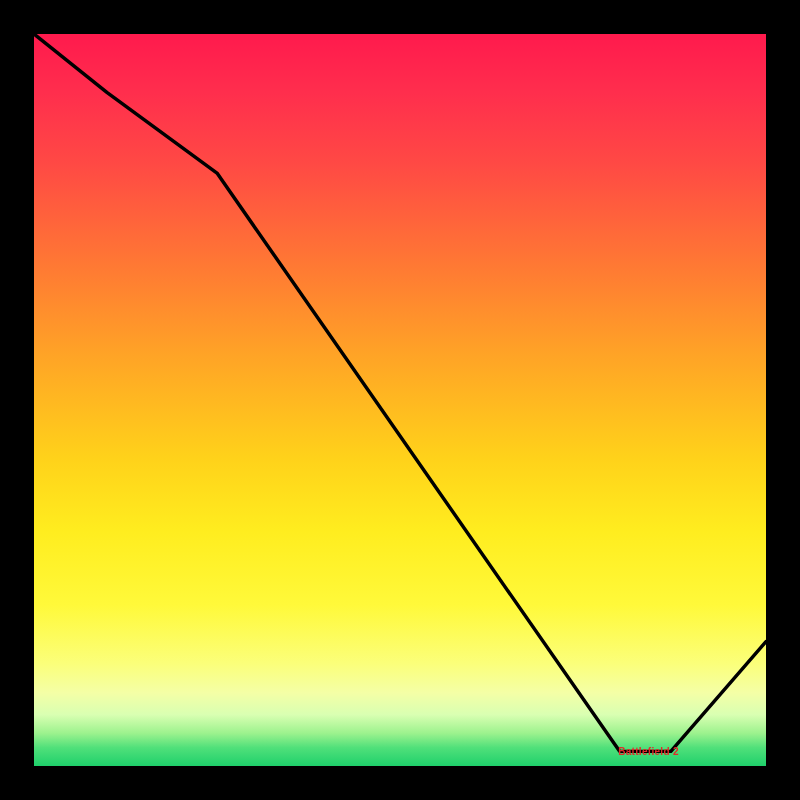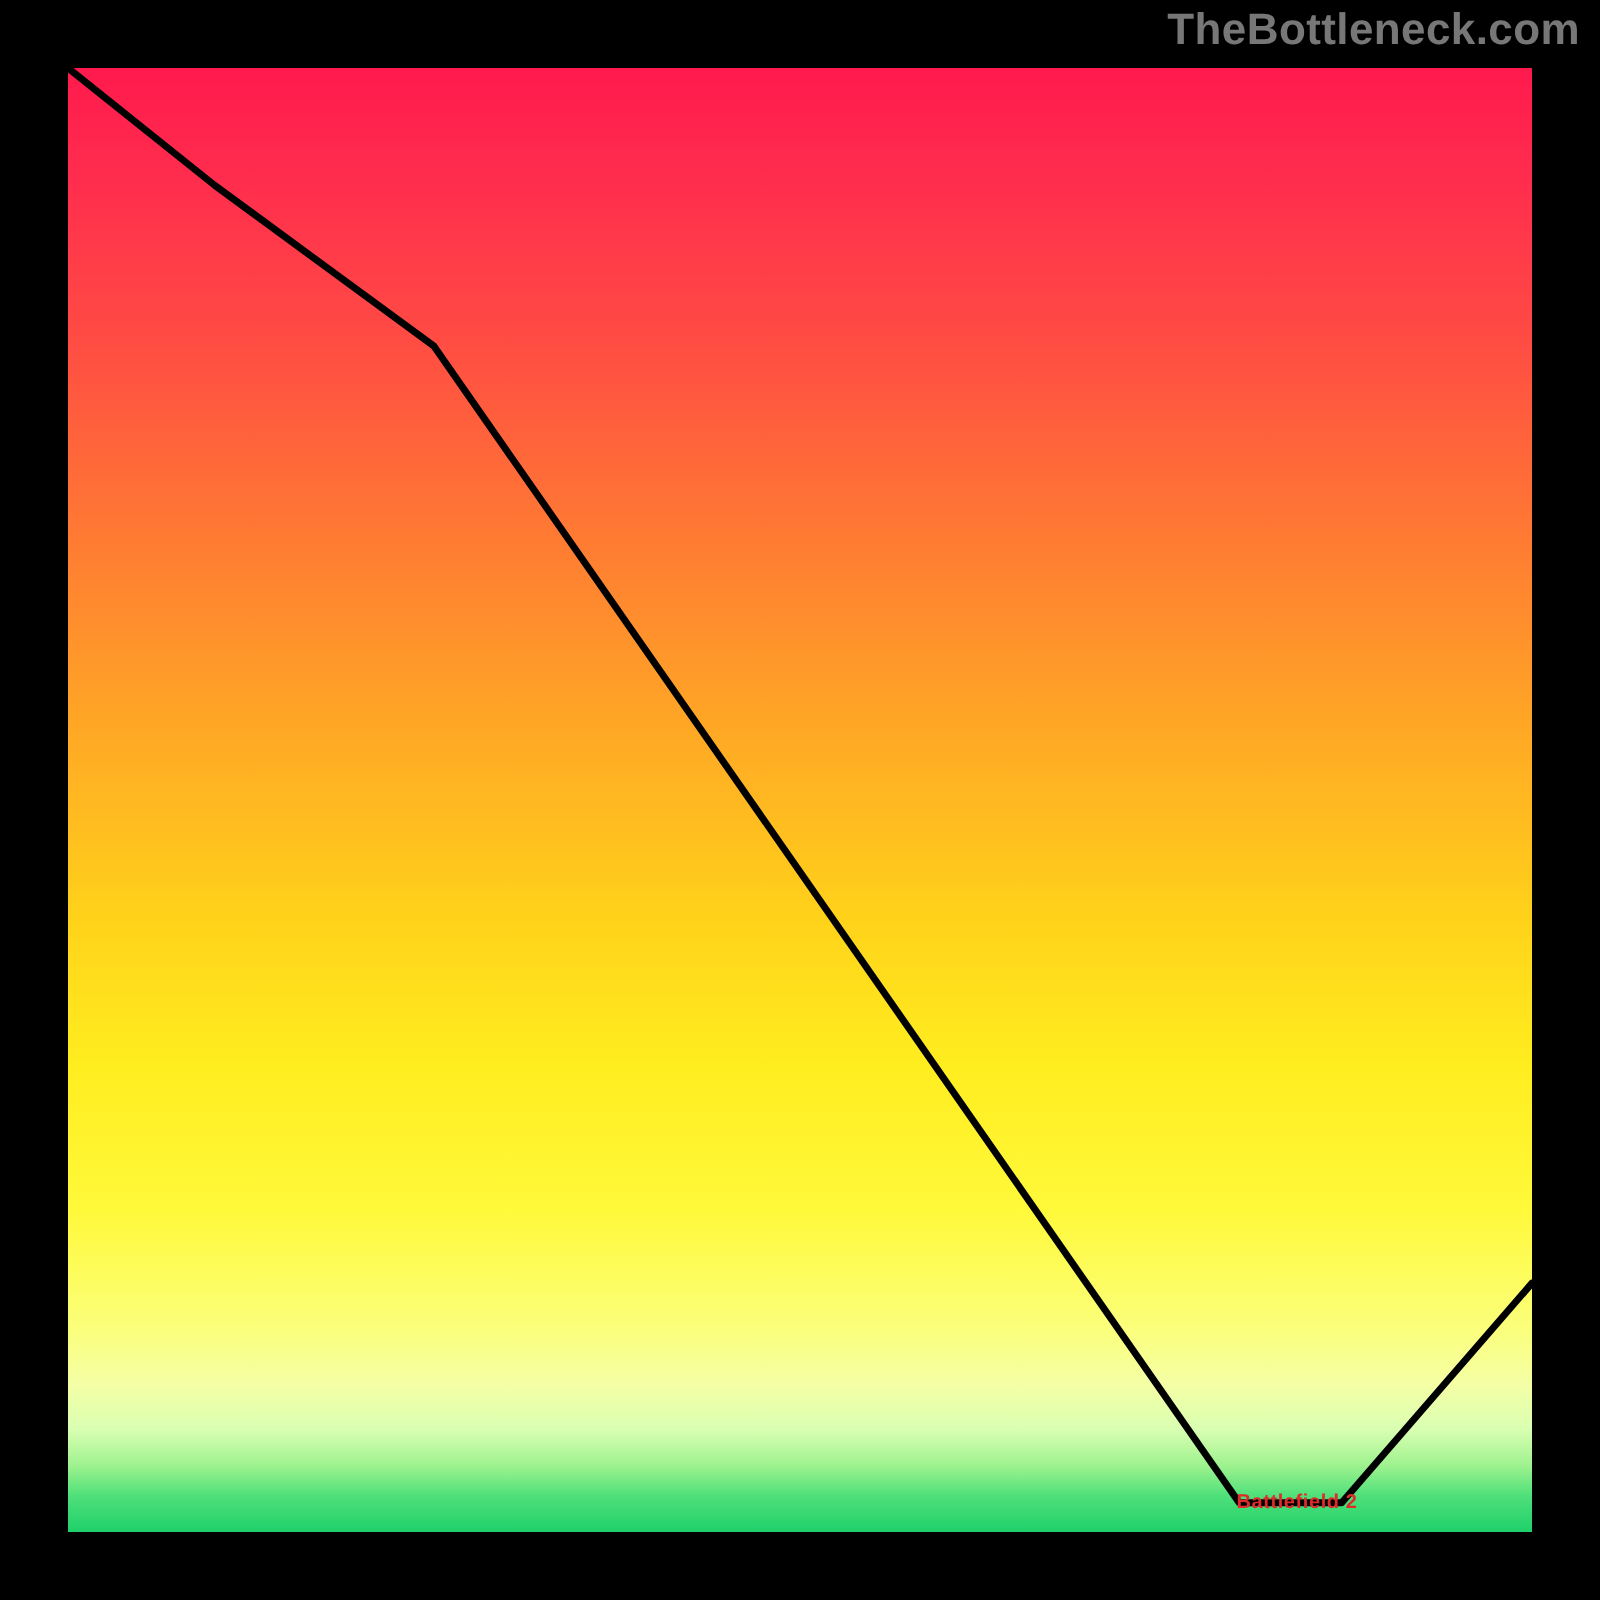--- a/index.html
+++ b/index.html
@@ -68,21 +68,20 @@
     letter-spacing: 0.3px;
     white-space: nowrap;
     user-select: none;
   }
 </style>
 </head>
 <body>
 
 <div class="outer">
 
-  <div class="watermark">TheBottleneck.com</div>
 
   <div class="plot-frame">
 
     <svg class="curve" viewBox="0 0 740 740" preserveAspectRatio="none">
 
       <path id="curve-path" fill="none" stroke="#000" stroke-width="3.5" stroke-linejoin="round" stroke-linecap="round" d="M0.0 0.0 L74.0 59.2 L185.0 140.6 L592.0 725.2 L643.8 725.2 L740.0 614.2"></path>
     </svg>
 
     <div class="annotation" id="anno-0" style="left: 584.2px; top: 711.8px;">Battlefield 2</div>
   </div>

